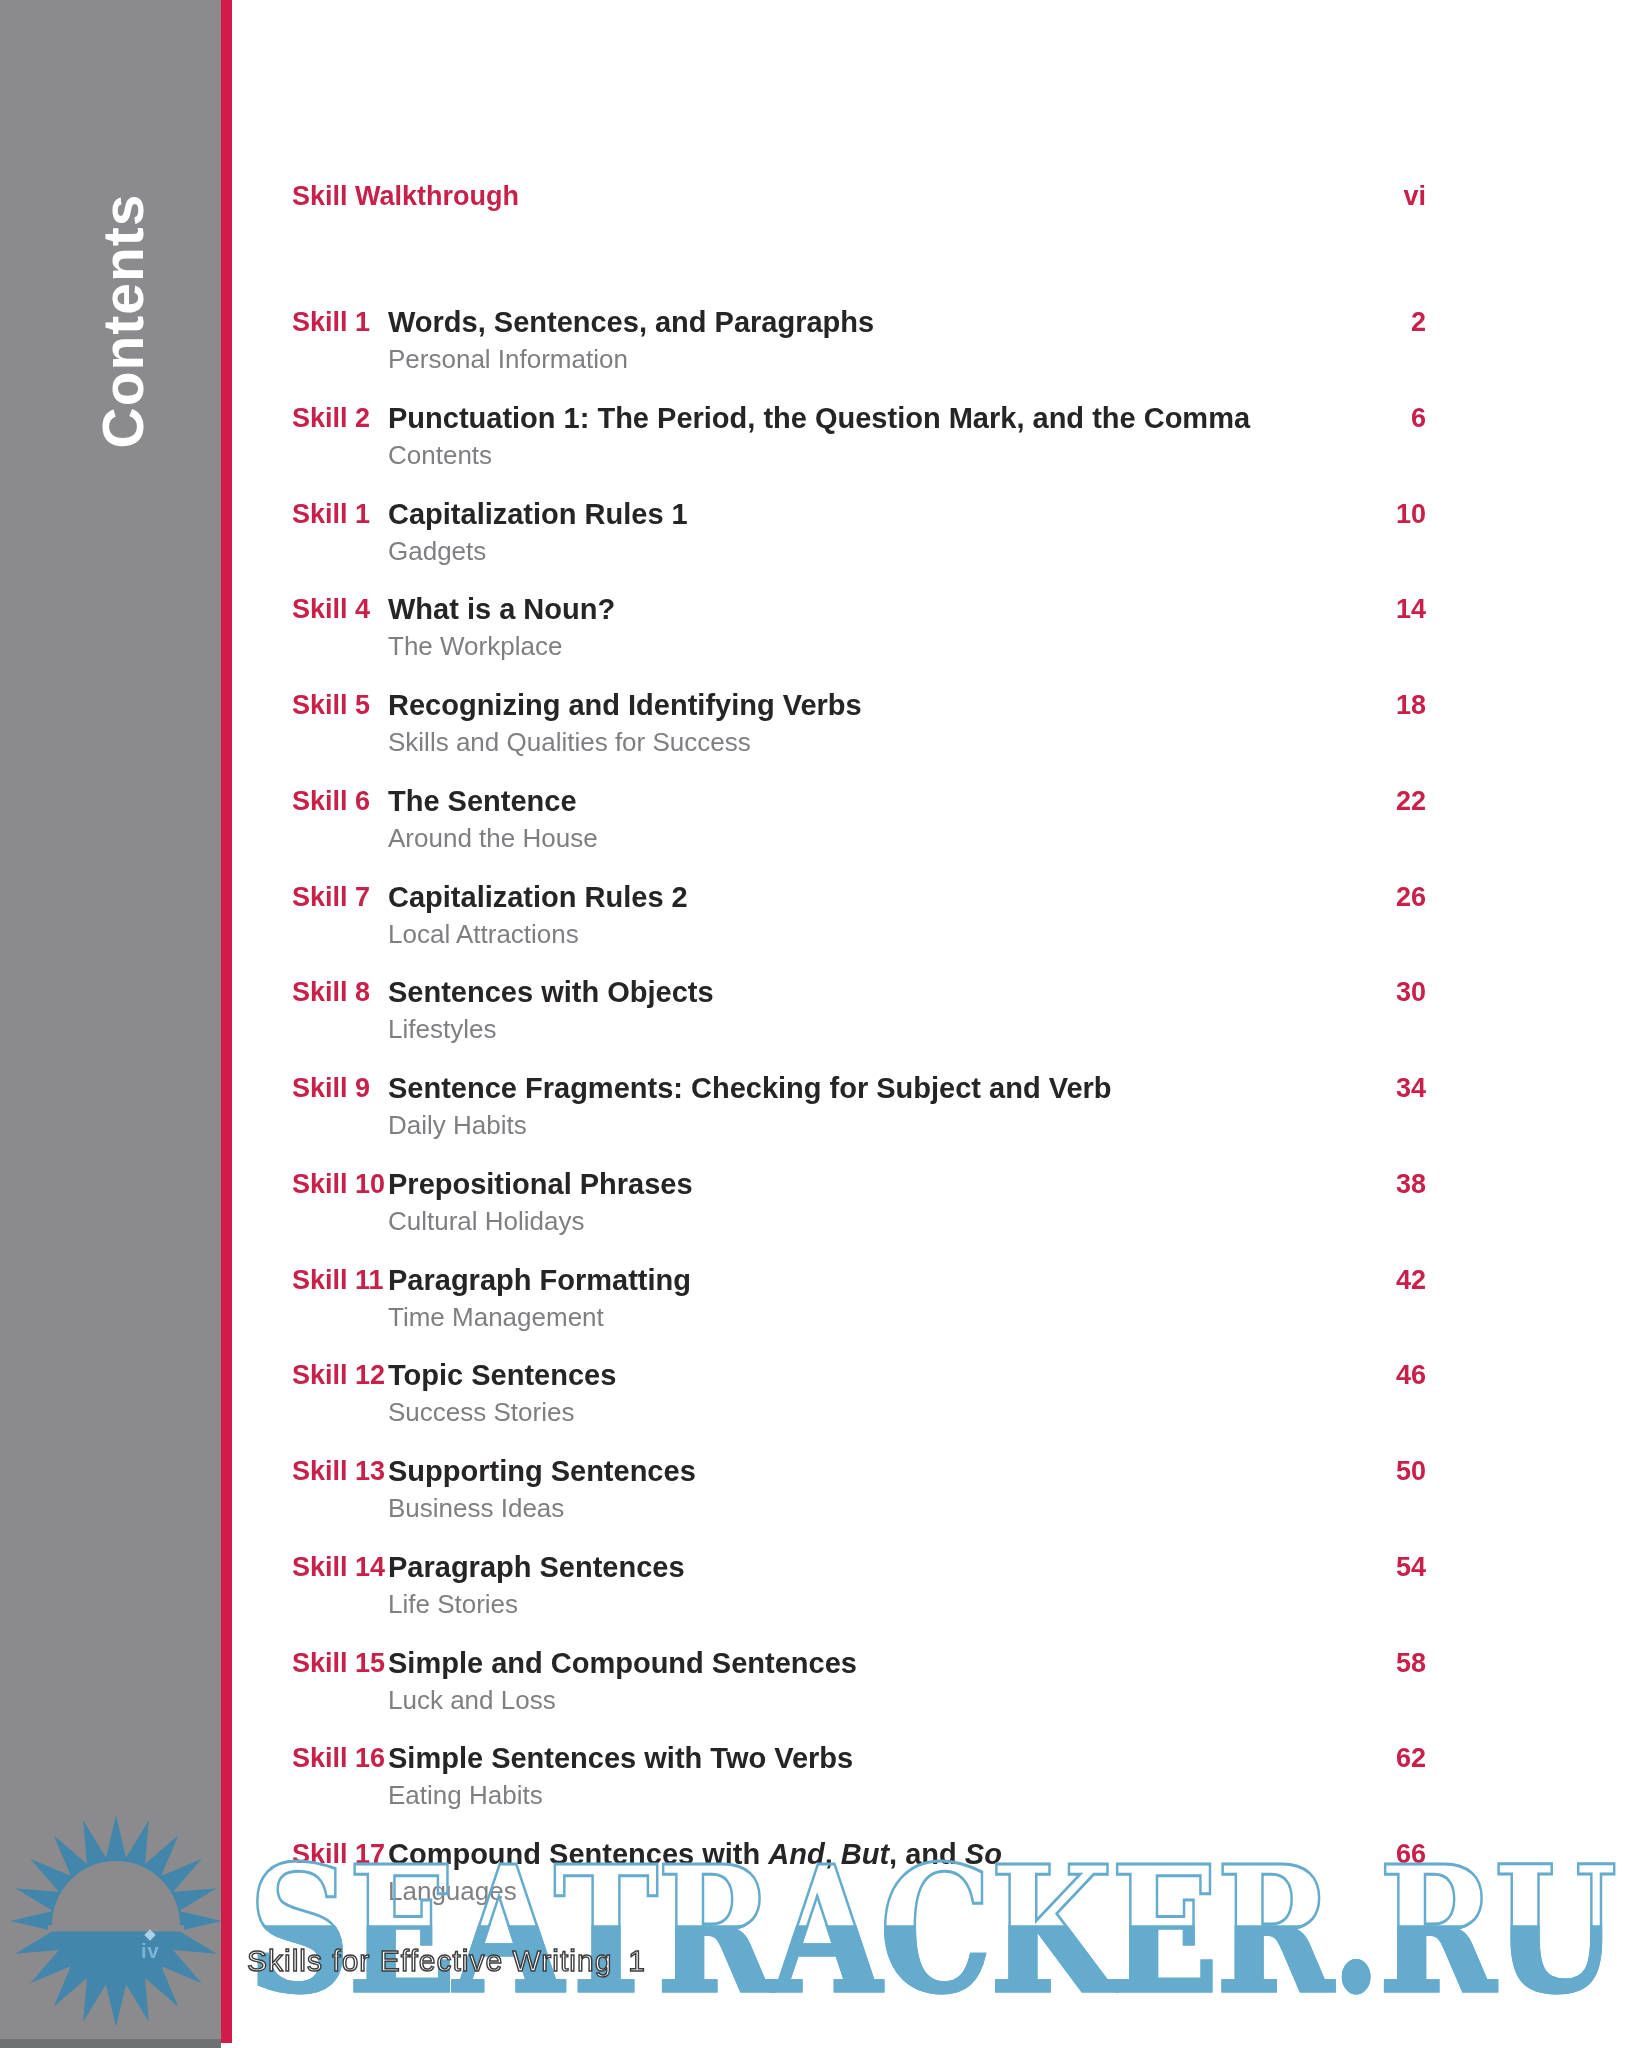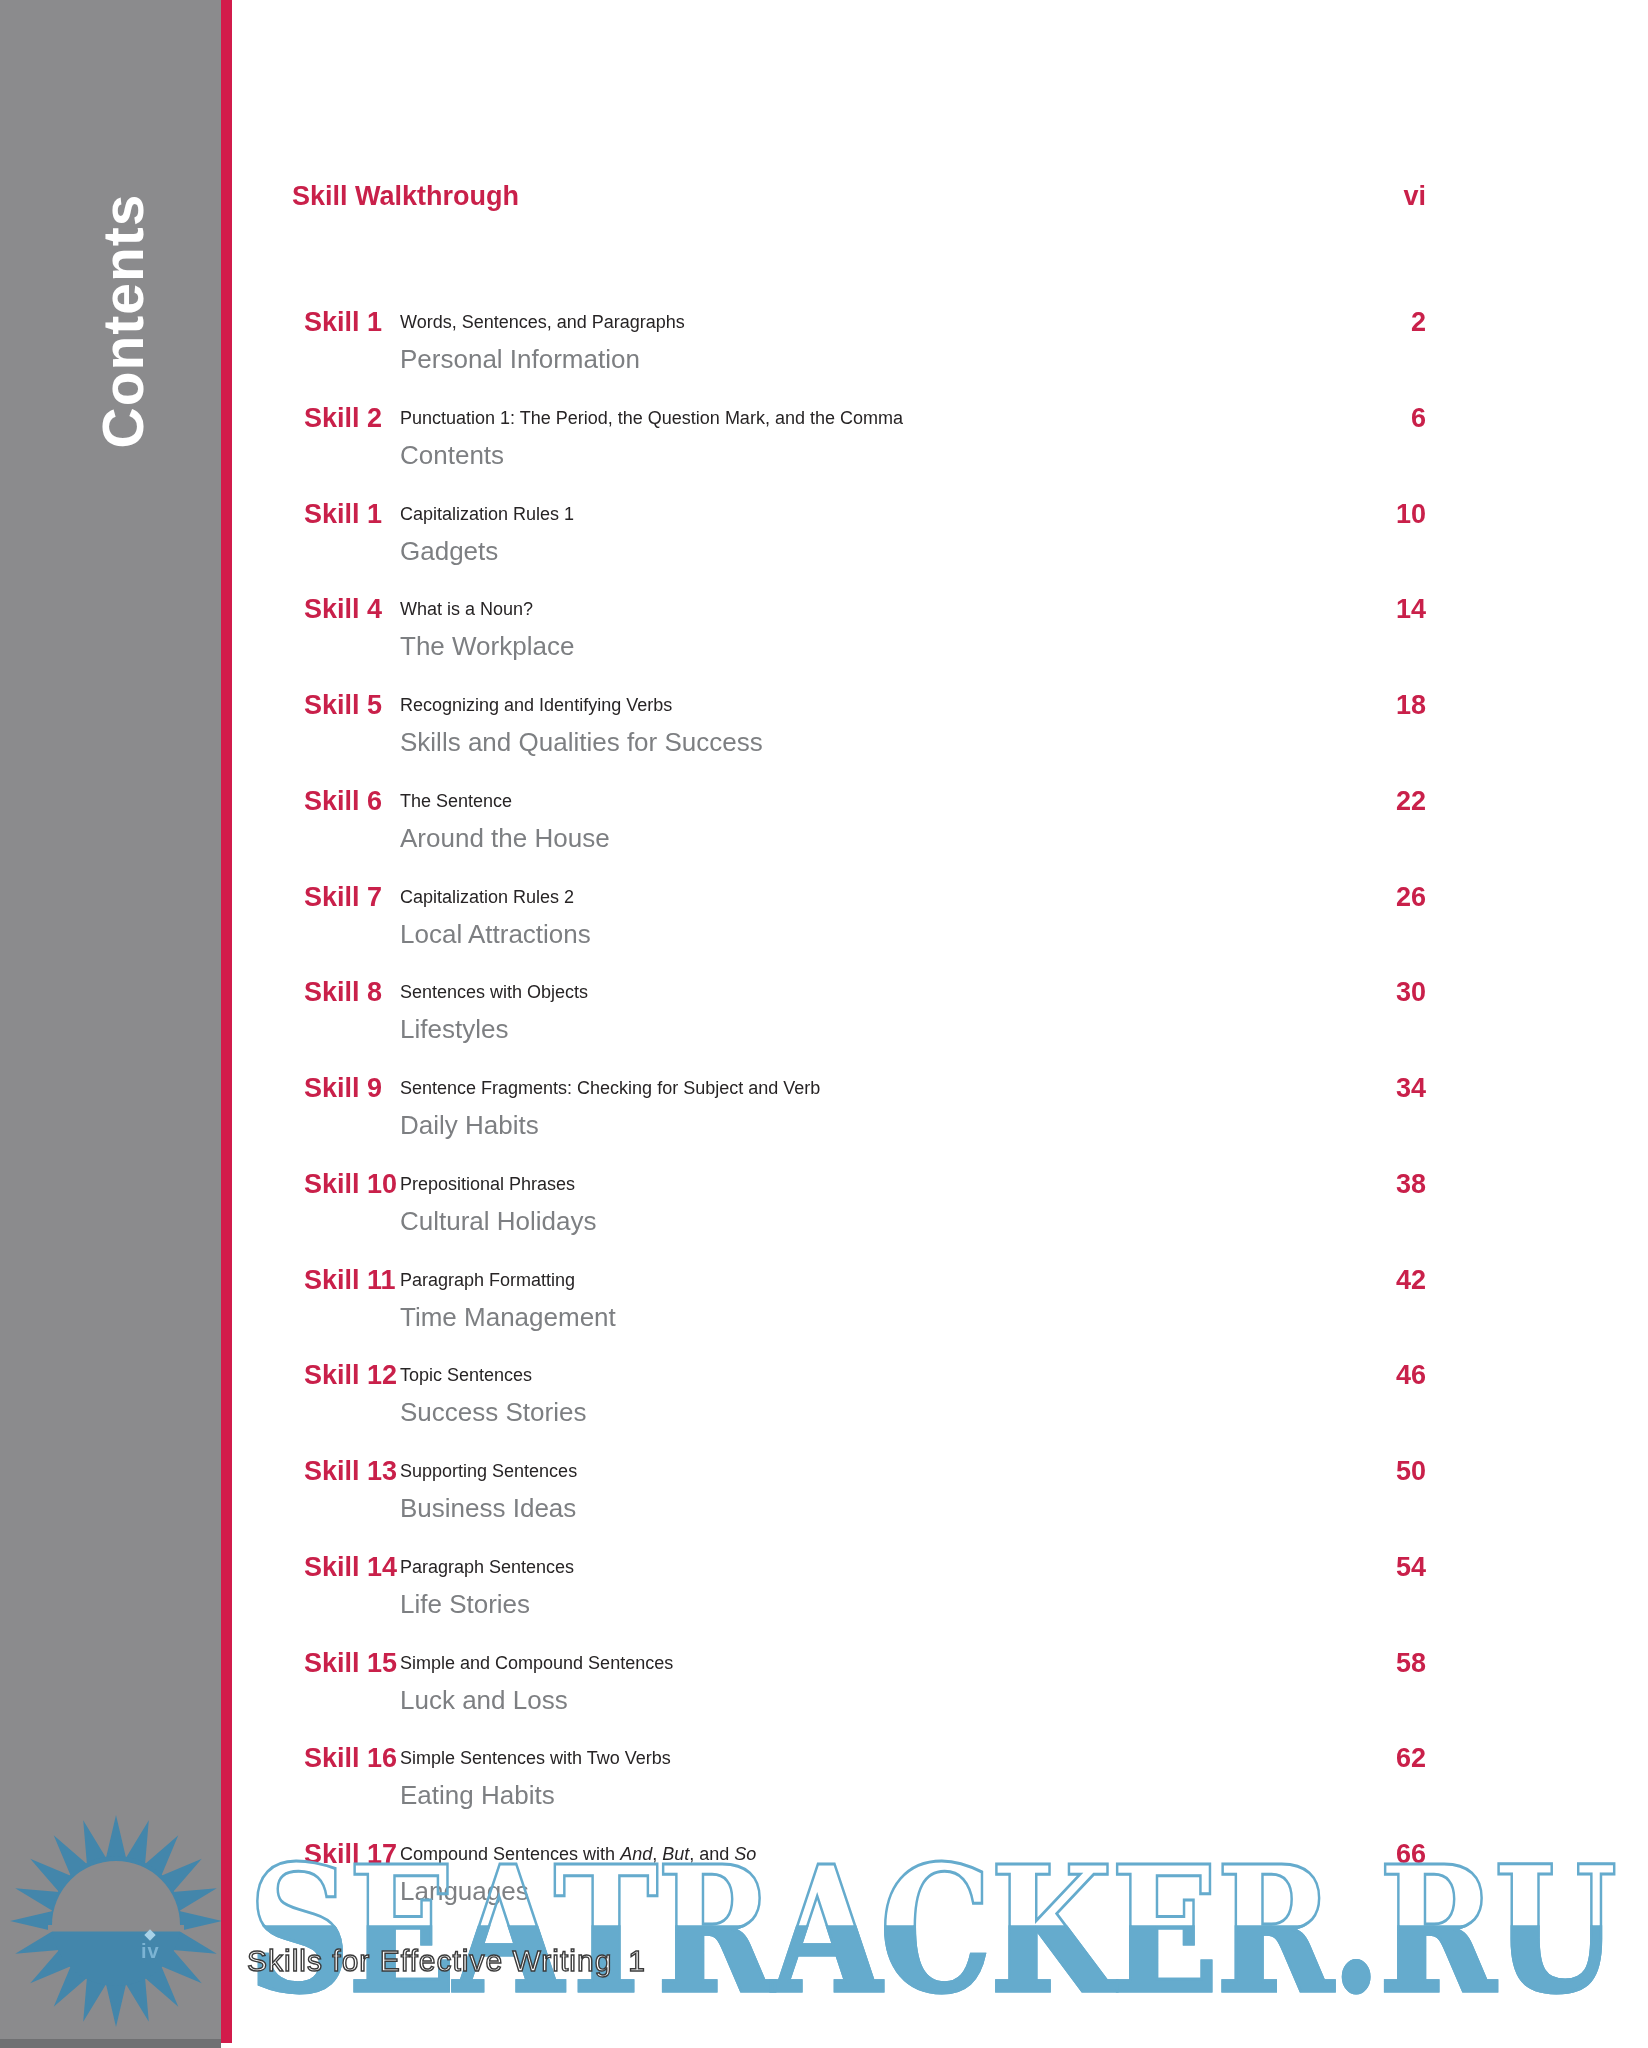--- a/index.html
+++ b/index.html
@@ -53,29 +53,29 @@
   .toc-heading-row{
     position:absolute;top:179px;left:0;width:1416px;
     padding:0 222px 0 60px;box-sizing:border-box;
     display:flex;justify-content:space-between;
     font-size:27px;font-weight:bold;color:var(--red);line-height:34px;
   }
   .toc-list{position:absolute;top:306px;left:0;width:1416px;}
   .toc-row{
     height:95.75px;
     padding:0 222px 0 60px;box-sizing:border-box;
-    display:grid;grid-template-columns:96px 1fr auto;margin-left:12px;
+    display:grid;grid-template-columns:96px 1fr auto;
   }
   .row-label{
     font-size:27px;font-weight:bold;color:var(--red);line-height:32px;
     white-space:nowrap;
   }
   .row-main{display:block;}
   .row-title{
-    display:block;font-size:18px;font-weight:normal;color:var(--title-ink);
+    display:block;font-size:29px;font-weight:bold;color:var(--title-ink);
     line-height:32px;white-space:nowrap;
   }
   .row-subtitle{
     display:block;font-size:26px;color:var(--subtitle-ink);
     line-height:30px;margin-top:6px;white-space:nowrap;
   }
   .row-page{
     font-size:27px;font-weight:bold;color:var(--red);line-height:32px;
     text-align:right;
   }

